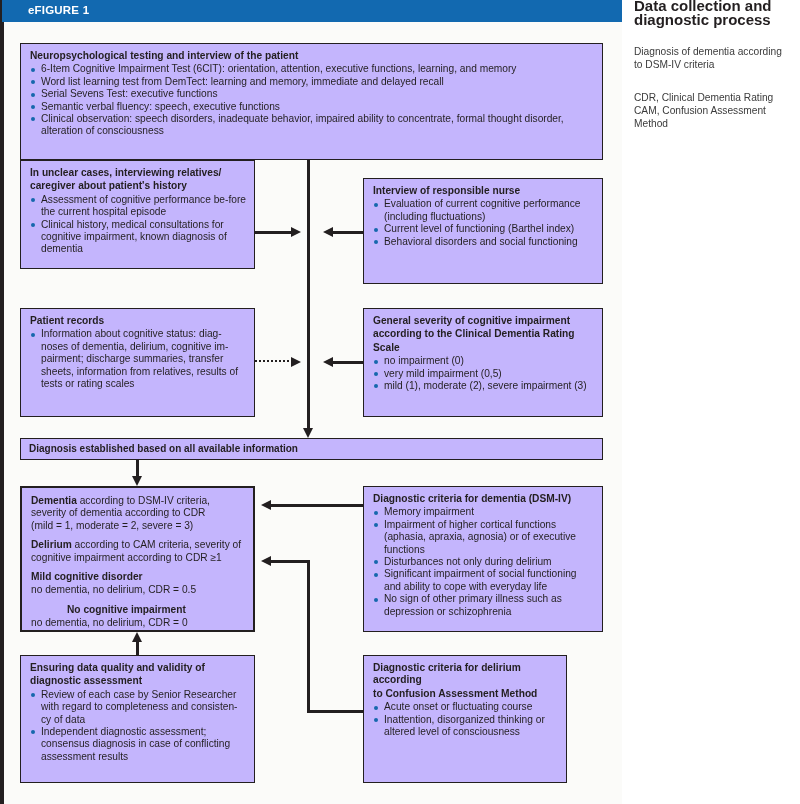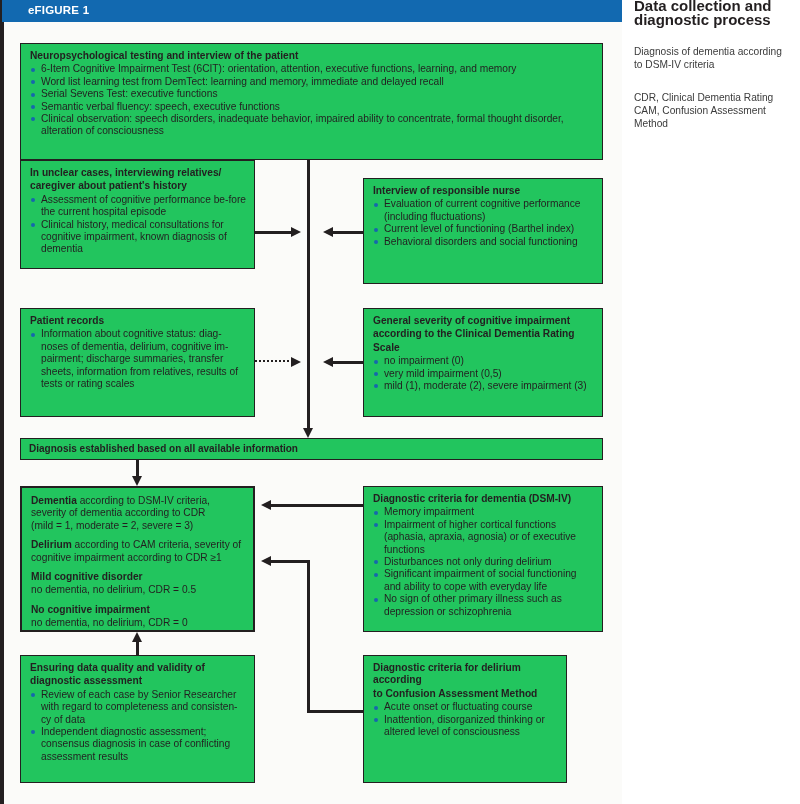--- a/index.html
+++ b/index.html
@@ -32,21 +32,21 @@
   .figure-body{
     position:absolute;left:0;top:22px;width:620px;height:782px;
     border-left:2px solid #231f20;
     background:#fbfbf9;
     box-sizing:border-box;
   }
 
   
   .box{
     position:absolute;
-    background:#22c55e;
+    background:#c4b5fd;
     border:1.5px solid #231f20;
     box-sizing:border-box;
     padding:6px 8px 5px 9px;
   }
   .box.thick{border:2.5px solid #231f20;}
   .box .hd{
     font-size:10.2px;font-weight:bold;line-height:12.4px;
     margin:0 0 1px 0;color:#231f20;
   }
   .box .sub{
@@ -162,21 +162,21 @@
   </div>
 
   <div class="box thick" style="left:20px;top:486px;width:235px;height:146px;padding:7px 9px;">
     <div class="mix"><b>Dementia</b><span> according to DSM-IV criteria,</span></div>
     <div class="mix">severity of dementia according to CDR</div>
     <div class="mix">(mild = 1, moderate = 2, severe = 3)</div>
     <div class="mix" style="margin-top:7px;"><b>Delirium</b><span> according to CAM criteria, severity of</span></div>
     <div class="mix">cognitive impairment according to CDR ≥1</div>
     <div class="hd" style="margin-top:7px;">Mild cognitive disorder</div>
     <div class="sub">no dementia, no delirium, CDR = 0.5</div>
-    <div class="hd" style="margin-top:7px;">No cognitive impairment</div>
+    <div class="hd" style="margin-top:7px;margin-left:36px;">No cognitive impairment</div>
     <div class="sub">no dementia, no delirium, CDR = 0</div>
   </div>
 
   <div class="box" style="left:363px;top:486px;width:240px;height:146px;">
     <div class="hd">Diagnostic criteria for dementia (DSM-IV)</div>
     <ul class="bl">
       <li>Memory impairment</li>
       <li>Impairment of higher cortical functions (aphasia, apraxia, agnosia) or of executive functions</li>
       <li>Disturbances not only during delirium</li>
       <li>Significant impairment of social functioning and ability to cope with everyday life</li>

